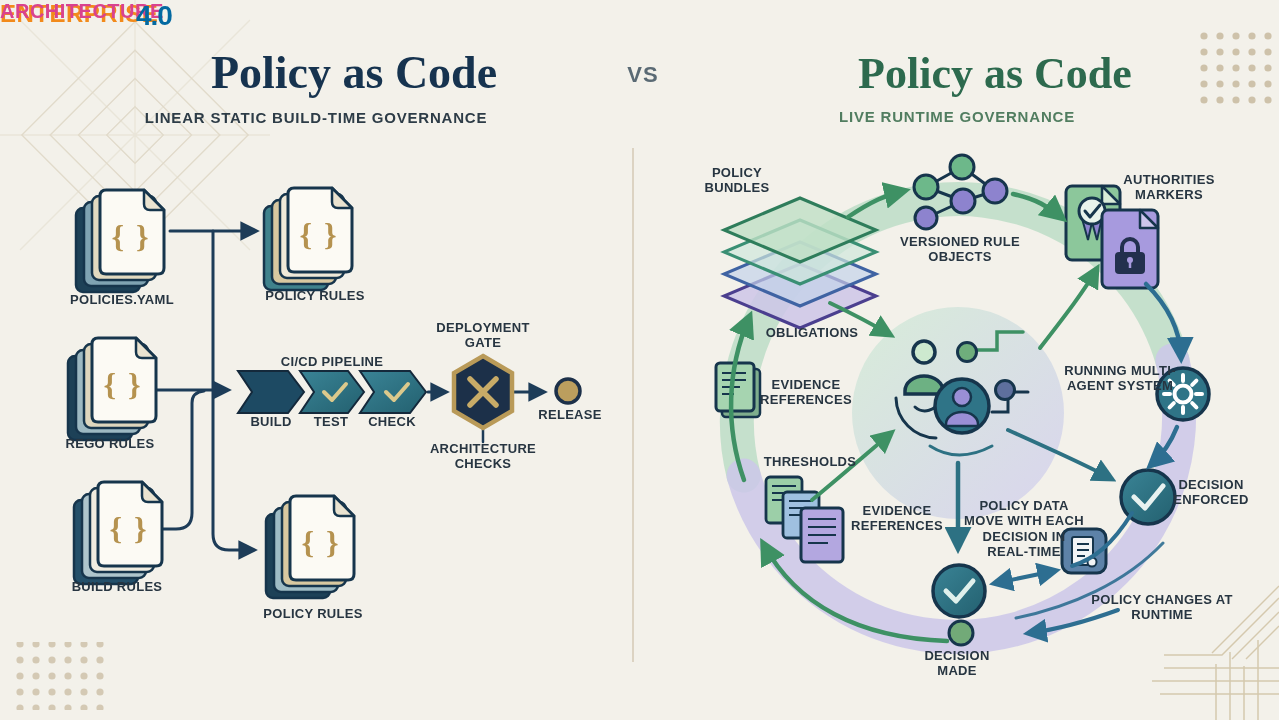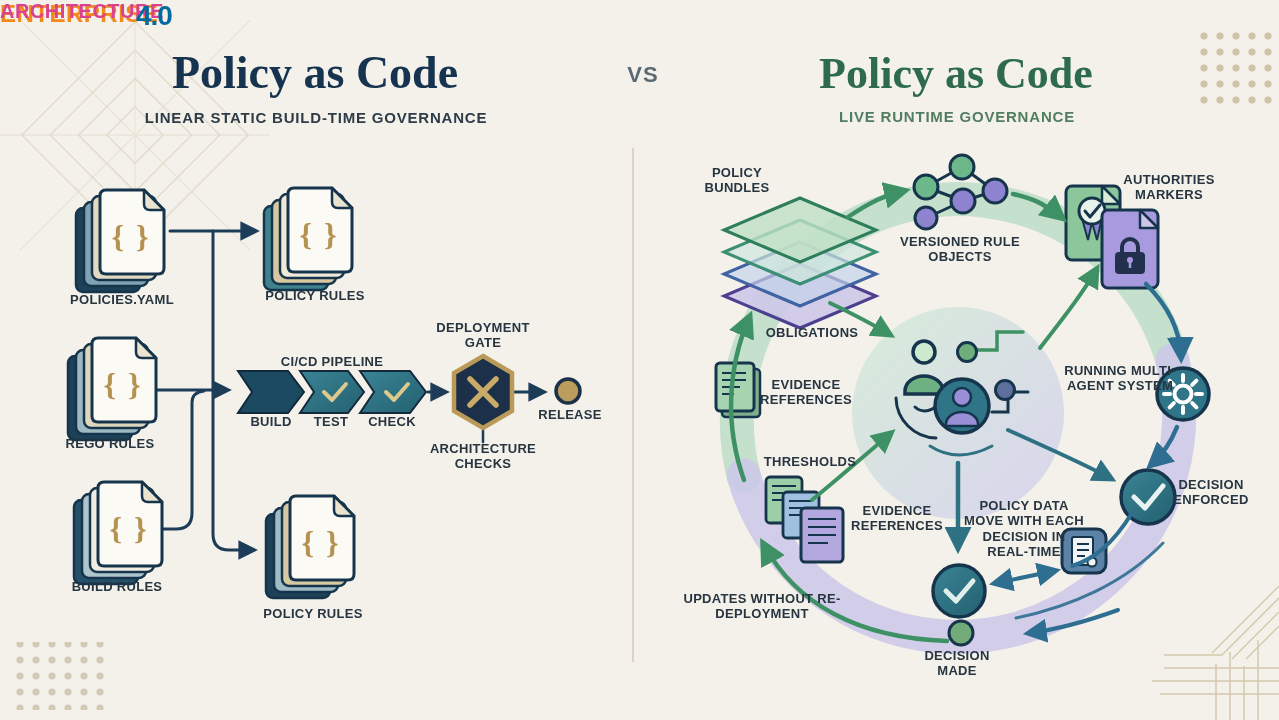--- a/index.html
+++ b/index.html
@@ -4,21 +4,21 @@
 <style>
   html,body{margin:0;padding:0;}
   body{width:1279px;height:720px;overflow:hidden;background:#f3f1ea;
        font-family:"Liberation Sans",sans-serif;}
   .stage{position:relative;width:1279px;height:720px;}
   svg.scene{position:absolute;left:0;top:0;z-index:1;}
   .lbl{position:absolute;z-index:3;transform:translateX(-50%);
        font:700 13px/1.18 "Liberation Sans",sans-serif;color:#273541;
        text-align:center;letter-spacing:.3px;white-space:normal;}
   .title{position:absolute;z-index:3;transform:translateX(-50%);
-       font-family:"Liberation Serif",serif;font-weight:700;white-space:nowrap;}
+       font-family:"Liberation Serif",serif;font-weight:700;white-space:nowrap;margin-left:39px;}
   .subtitle{position:absolute;z-index:3;transform:translateX(-50%);
        font:700 15px/1 "Liberation Sans",sans-serif;letter-spacing:.8px;white-space:nowrap;}
   .vs{position:absolute;z-index:3;transform:translateX(-50%);
        font:700 22px/1 "Liberation Sans",sans-serif;color:#5a6a74;letter-spacing:1px;}
   .braces{position:absolute;z-index:3;transform:translate(-50%,-50%);
        font:700 32px/1 "Liberation Serif",serif;color:#b5924f;letter-spacing:2px;white-space:nowrap;}
   .brand{position:absolute;z-index:3;font-weight:700;white-space:nowrap;}
   .brand-l1{left:0;top:662;width:148px;text-align:right;font-size:24px;color:#f28a1b;letter-spacing:.5px;}
   .brand-l2{left:0;top:682;width:148px;text-align:right;font-size:20px;color:#d9428e;letter-spacing:.5px;}
   .brand-ver{left:136px;top:660;font-size:28px;color:#0369a1;letter-spacing:-1px;}
@@ -279,22 +279,22 @@
 <div class="lbl" style="left:737px;top:165px;width:90px">POLICY BUNDLES</div>
 <div class="lbl" style="left:960px;top:234px;width:130px">VERSIONED RULE OBJECTS</div>
 <div class="lbl" style="left:1169px;top:172px;width:110px">AUTHORITIES MARKERS</div>
 <div class="lbl" style="left:812px;top:325px;width:130px">OBLIGATIONS</div>
 <div class="lbl" style="left:806px;top:377px;width:110px">EVIDENCE REFERENCES</div>
 <div class="lbl" style="left:1120px;top:363px;width:112px">RUNNING MULTI-AGENT SYSTEM</div>
 <div class="lbl" style="left:1211px;top:477px;width:100px">DECISION ENFORCED</div>
 <div class="lbl" style="left:810px;top:454px;width:130px">THRESHOLDS</div>
 <div class="lbl" style="left:897px;top:503px;width:110px">EVIDENCE REFERENCES</div>
 <div class="lbl" style="left:1024px;top:498px;width:122px">POLICY DATA MOVE WITH EACH DECISION IN REAL-TIME</div>
-<div class="lbl" style="left:762px;top:591px;width:160px">UPDATES WITHOUT RE-DEPLOYMENT</div>
 <div class="lbl" style="left:957px;top:648px;width:90px">DECISION MADE</div>
+<div class="lbl" style="left:1162px;top:592px;width:160px">POLICY CHANGES AT RUNTIME</div>
 
 <span class="braces" style="left:131px;top:236px">{ }</span>
 <span class="braces" style="left:319px;top:234px">{ }</span>
 <span class="braces" style="left:123px;top:384px">{ }</span>
 <span class="braces" style="left:129px;top:528px">{ }</span>
 <span class="braces" style="left:321px;top:542px">{ }</span>
 
 <div class="brand brand-l1">ENTERPRISE</div>
 <div class="brand brand-l2">ARCHITECTURE</div>
 <div class="brand brand-ver">4.0</div>

